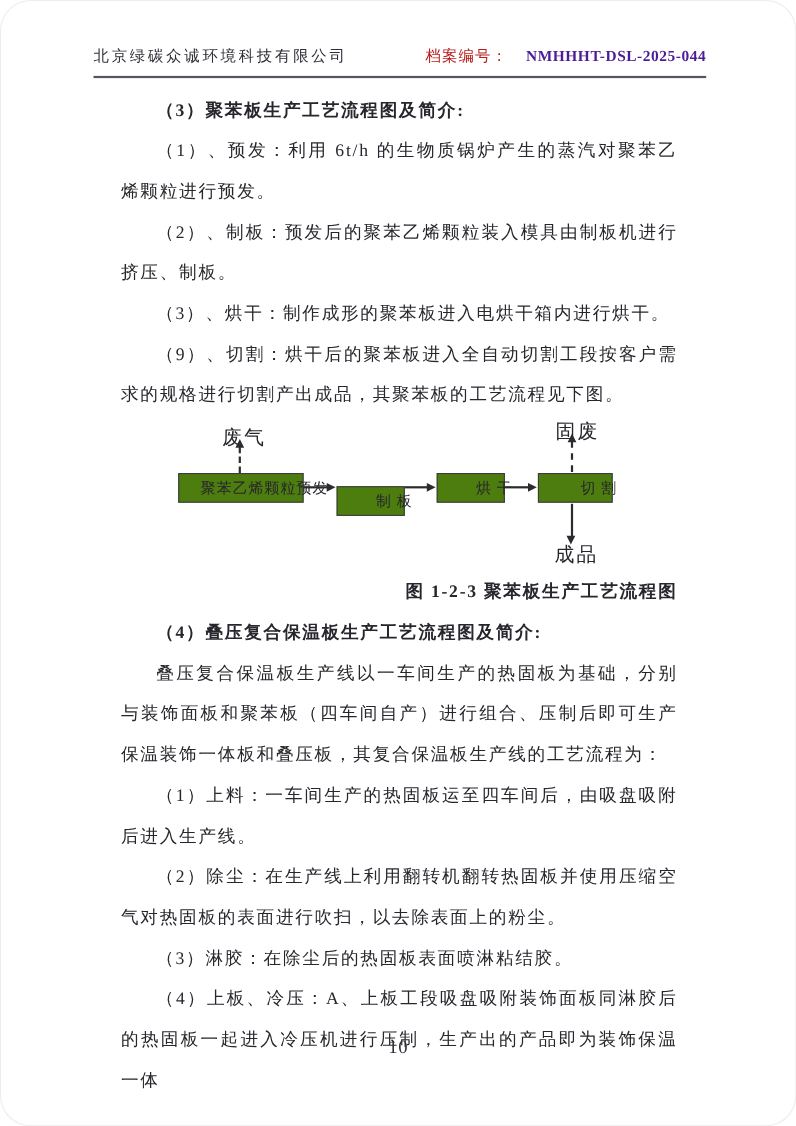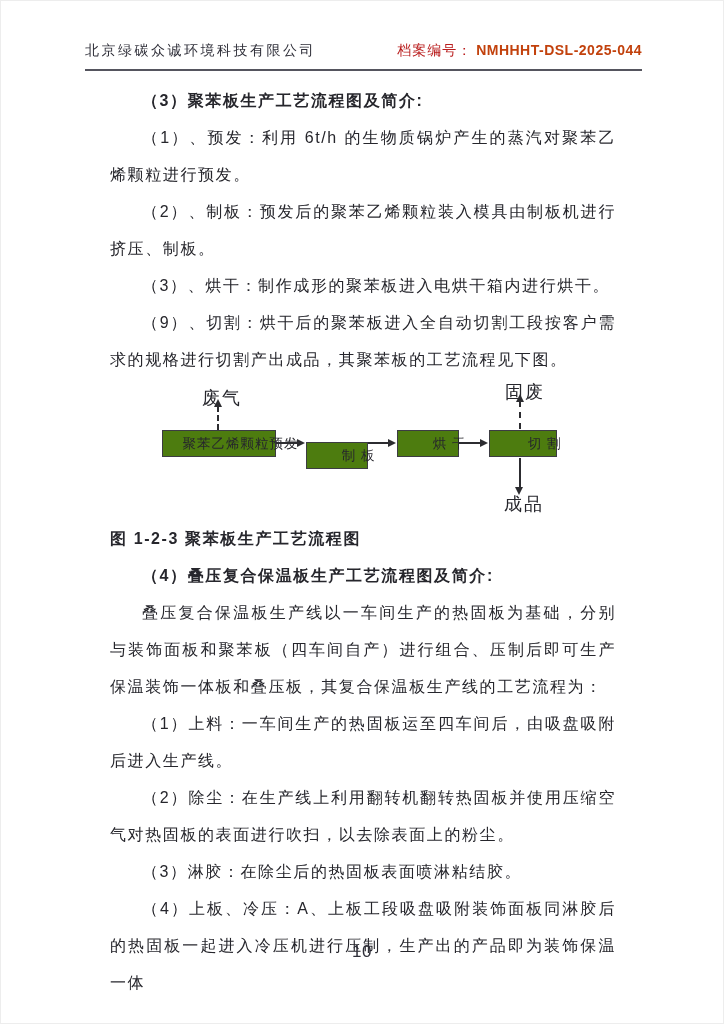--- a/index.html
+++ b/index.html
@@ -1,44 +1,45 @@
 <!DOCTYPE html>
 <html><head>
 <meta charset="utf-8">
 <style>
   html,body{margin:0;padding:0;background:#ffffff;}
   .page{
     position:relative;
     width:724px;height:1024px;
     background:#ffffff;
-    font-family:Liberation Sans, sans-serif;
+    font-family:Liberation Serif, serif;
     color:#26262c;
     overflow:hidden;
     box-shadow:inset 0 0 0 1px #ededed;
+    border-radius:28px;
   }
   
   .header{
     position:absolute;left:85px;right:82px;top:42px;
     display:flex;justify-content:space-between;align-items:flex-end;
     border-bottom:2px solid #55555e;
     padding-bottom:9px;
   }
   .company{font-size:14px;letter-spacing:2.5px;color:#2e2e38;}
   .archive{font-size:14px;white-space:nowrap;}
   .archive .lbl{color:#b91c1c;letter-spacing:1px;}
-  .archive .num{color:#c2410c;font-weight:bold;letter-spacing:.5px;}
+  .archive .num{color:#4c1d95;font-weight:bold;letter-spacing:.5px;margin-left:13px;}
   
   .content{
     position:absolute;left:110px;width:506px;top:82px;
     font-size:16px;line-height:37px;
     text-align:justify;letter-spacing:1.6px;
   }
   .content p{margin:0;text-indent:2em;}
   .sec-title{font-weight:bold;}
-  .fig-caption{text-align:left;font-weight:bold;text-indent:0 !important;}
+  .fig-caption{text-align:right;font-weight:bold;text-indent:0 !important;}
   
   .flow{
     position:relative;height:140px;margin:2px 0 0 0;
     letter-spacing:0;text-align:left;line-height:normal;
   }
   .fbox{
     position:absolute;height:27px;
     border:1.5px solid #3c3c42;
     display:flex;align-items:center;justify-content:center;
     font-size:13.5px;letter-spacing:1px;color:#26262c;

